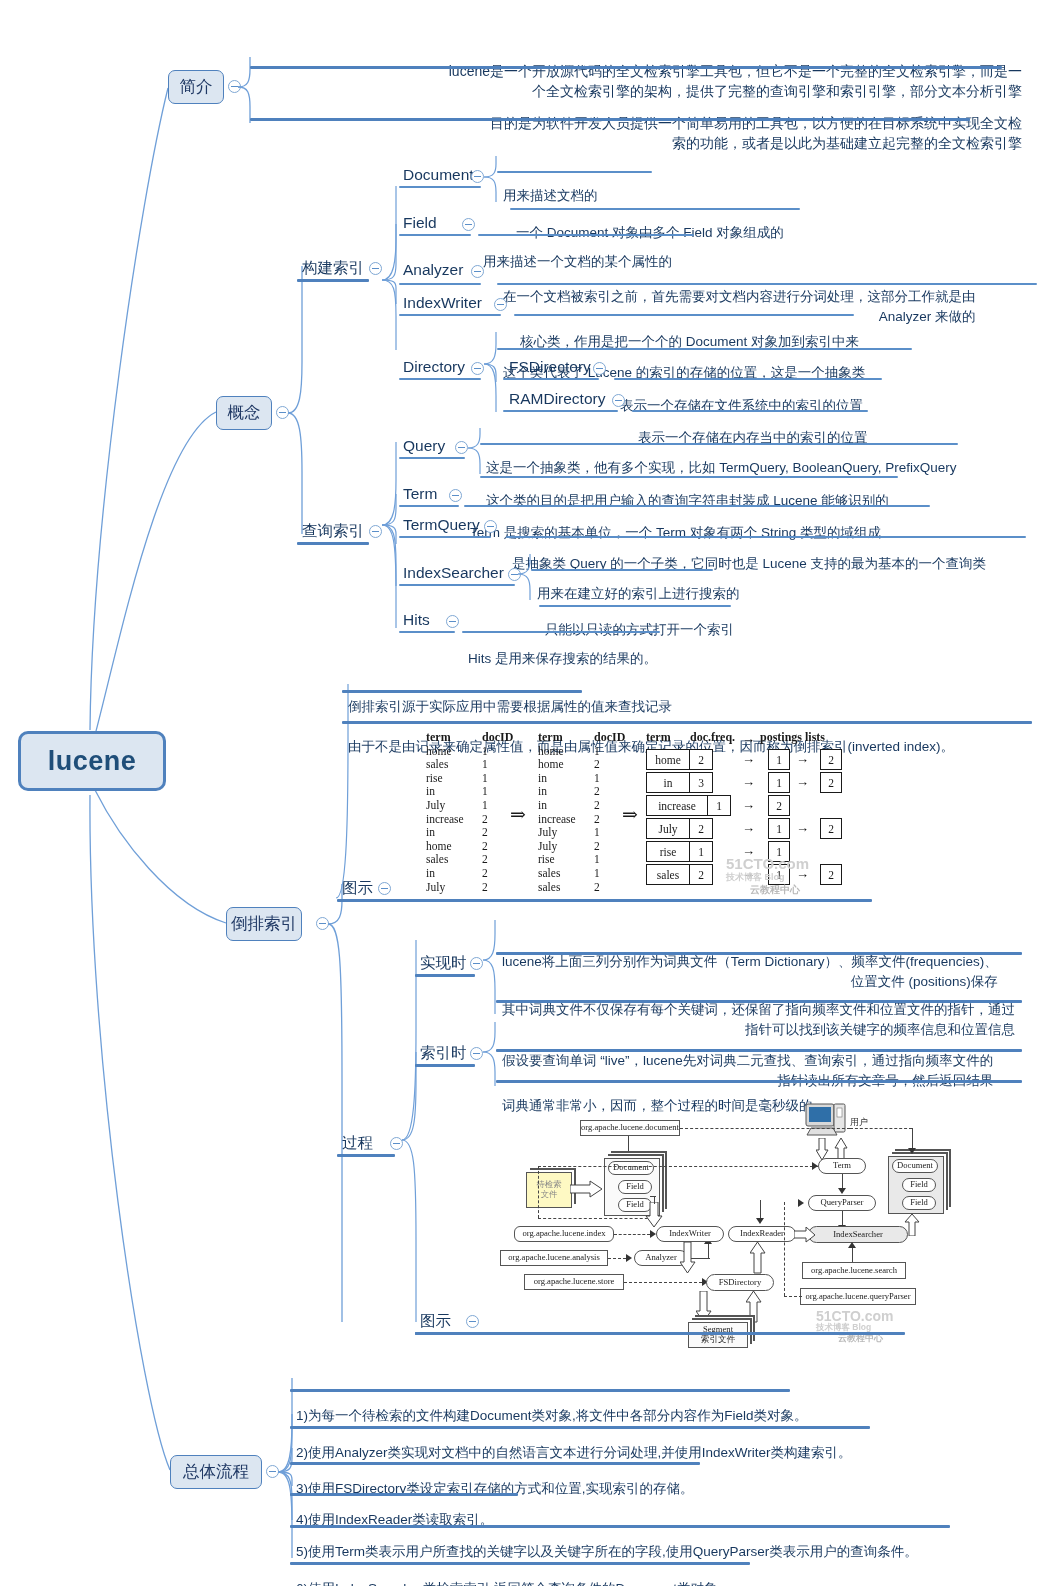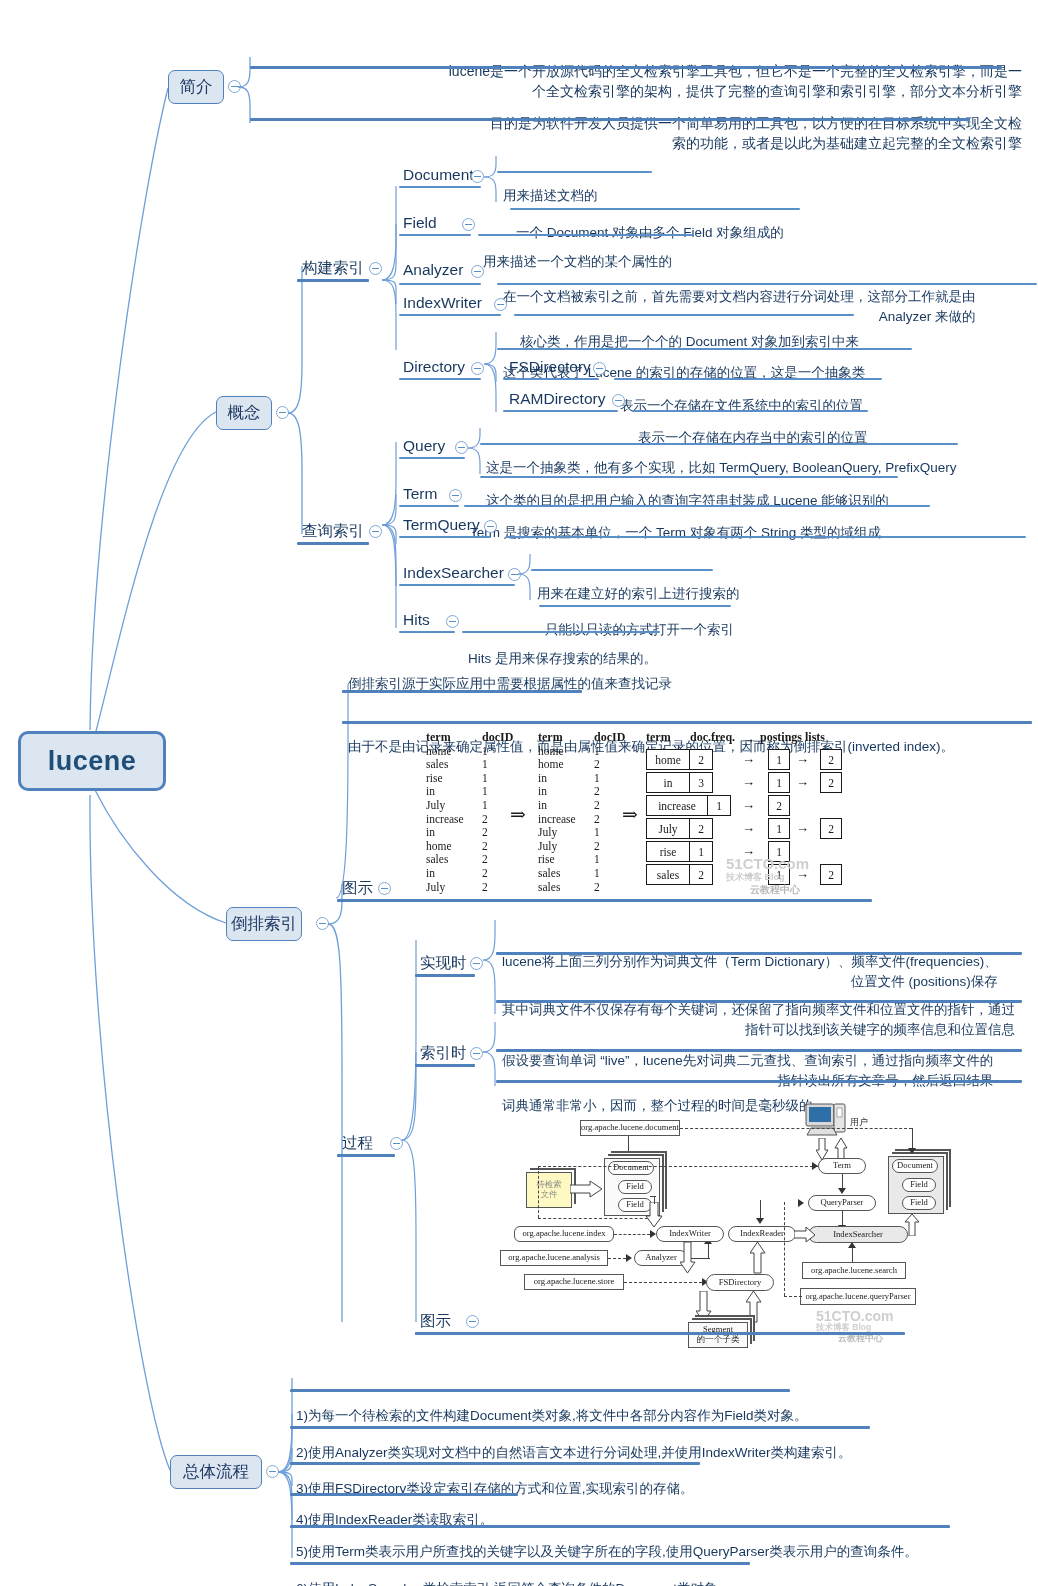--- a/index.html
+++ b/index.html
@@ -303,20 +303,23 @@
   <div class="toggle" style="left:449px;top:489px;"></div>
   <div class="bar thin" style="left:399px;top:505px;width:60px;"></div>
   <div class="leaf" style="left:470px;top:485px;font-size:13.5px;">
     <span class="txt">Term 是搜索的基本单位，一个 Term 对象有两个 String 类型的域组成</span>
   </div>
   <div class="bar thin" style="left:464px;top:505px;width:466px;"></div>
 
   <div class="key en" style="left:403px;top:516px;">TermQuery</div>
   <div class="toggle" style="left:484px;top:520px;"></div>
   <div class="bar thin" style="left:399px;top:536px;width:92px;"></div>
+  <div class="leaf" style="left:512px;top:516px;font-size:13.5px;">
+    <span class="txt">是抽象类 Query 的一个子类，它同时也是 Lucene 支持的最为基本的一个查询类</span>
+  </div>
   <div class="bar thin" style="left:506px;top:536px;width:520px;"></div>
 
   <div class="key en" style="left:403px;top:564px;">IndexSearcher</div>
   <div class="toggle" style="left:508px;top:568px;"></div>
   <div class="bar thin" style="left:399px;top:584px;width:116px;"></div>
   <svg style="position:absolute;left:516px;top:552px;width:20px;height:50px;">
     <path d="M2 22 C 12 22, 14 16, 14 8 L14 2" fill="none" stroke="#6f9fd8" stroke-width="1.2"></path>
     <path d="M2 22 C 12 22, 14 28, 14 38 L14 48" fill="none" stroke="#6f9fd8" stroke-width="1.2"></path>
   </svg>
   <div class="leaf" style="left:537px;top:546px;font-size:13.5px;">
@@ -347,21 +350,21 @@
   </svg>
 
   <div class="key cn" style="left:342px;top:878px;">图示</div>
   <div class="toggle" style="left:378px;top:882px;"></div>
   <div class="bar" style="left:337px;top:899px;width:50px;"></div>
 
   <svg style="position:absolute;left:334px;top:670px;width:20px;height:235px;">
     <path d="M2 228 C 12 228, 14 160, 14 70 L14 14" fill="none" stroke="#6f9fd8" stroke-width="1.2"></path>
   </svg>
 
-  <div class="leaf" style="left:348px;top:636px;font-size:13.5px;">
+  <div class="leaf" style="left:348px;top:659px;font-size:13.5px;">
     <span class="txt">倒排索引源于实际应用中需要根据属性的值来查找记录</span>
   </div>
   <div class="bar" style="left:342px;top:690px;width:240px;"></div>
   <div class="leaf" style="left:348px;top:699px;font-size:13.5px;">
     <span class="txt">由于不是由记录来确定属性值，而是由属性值来确定记录的位置，因而称为倒排索引(inverted index)。</span>
   </div>
   <div class="bar" style="left:342px;top:721px;width:690px;"></div>
 
   <div class="fig" style="left:420px;top:727px;width:430px;height:170px;">
 
@@ -732,21 +735,21 @@
       <path d="M4 31 L11 31 L11 11 L15 11 L7.5 0 L0 11 L4 11 Z" fill="#fff" stroke="#444" stroke-width="1"></path>
     </svg>
     <svg style="position:absolute;left:198px;top:193px;width:16px;height:32px;">
       <path d="M4 0 L11 0 L11 20 L15 20 L7.5 31 L0 20 L4 20 Z" fill="#fff" stroke="#444" stroke-width="1"></path>
     </svg>
     <svg style="position:absolute;left:248px;top:193px;width:16px;height:32px;">
       <path d="M4 31 L11 31 L11 11 L15 11 L7.5 0 L0 11 L4 11 Z" fill="#fff" stroke="#444" stroke-width="1"></path>
     </svg>
     <div class="abox stack" style="left:190px;top:224px;width:60px;height:26px;white-space:pre;">
       <span>Segment
-的一个子类</span>
+索引文件</span>
     </div>
 
     <div class="wm" style="left:318px;top:210px;font-size:14px;">51CTO.com</div>
     <div class="wm" style="left:318px;top:224px;font-size:8.5px;">技术博客  Blog</div>
     <div class="wm" style="left:340px;top:234px;font-size:9px;color:#b9b9b9;">云教程中心</div>
   </div>
   <div class="bar" style="left:415px;top:1332px;width:490px;"></div>
 
   <div class="node branch" style="left:170px;top:1455px;width:92px;height:34px;">
     <span>总体流程</span>

